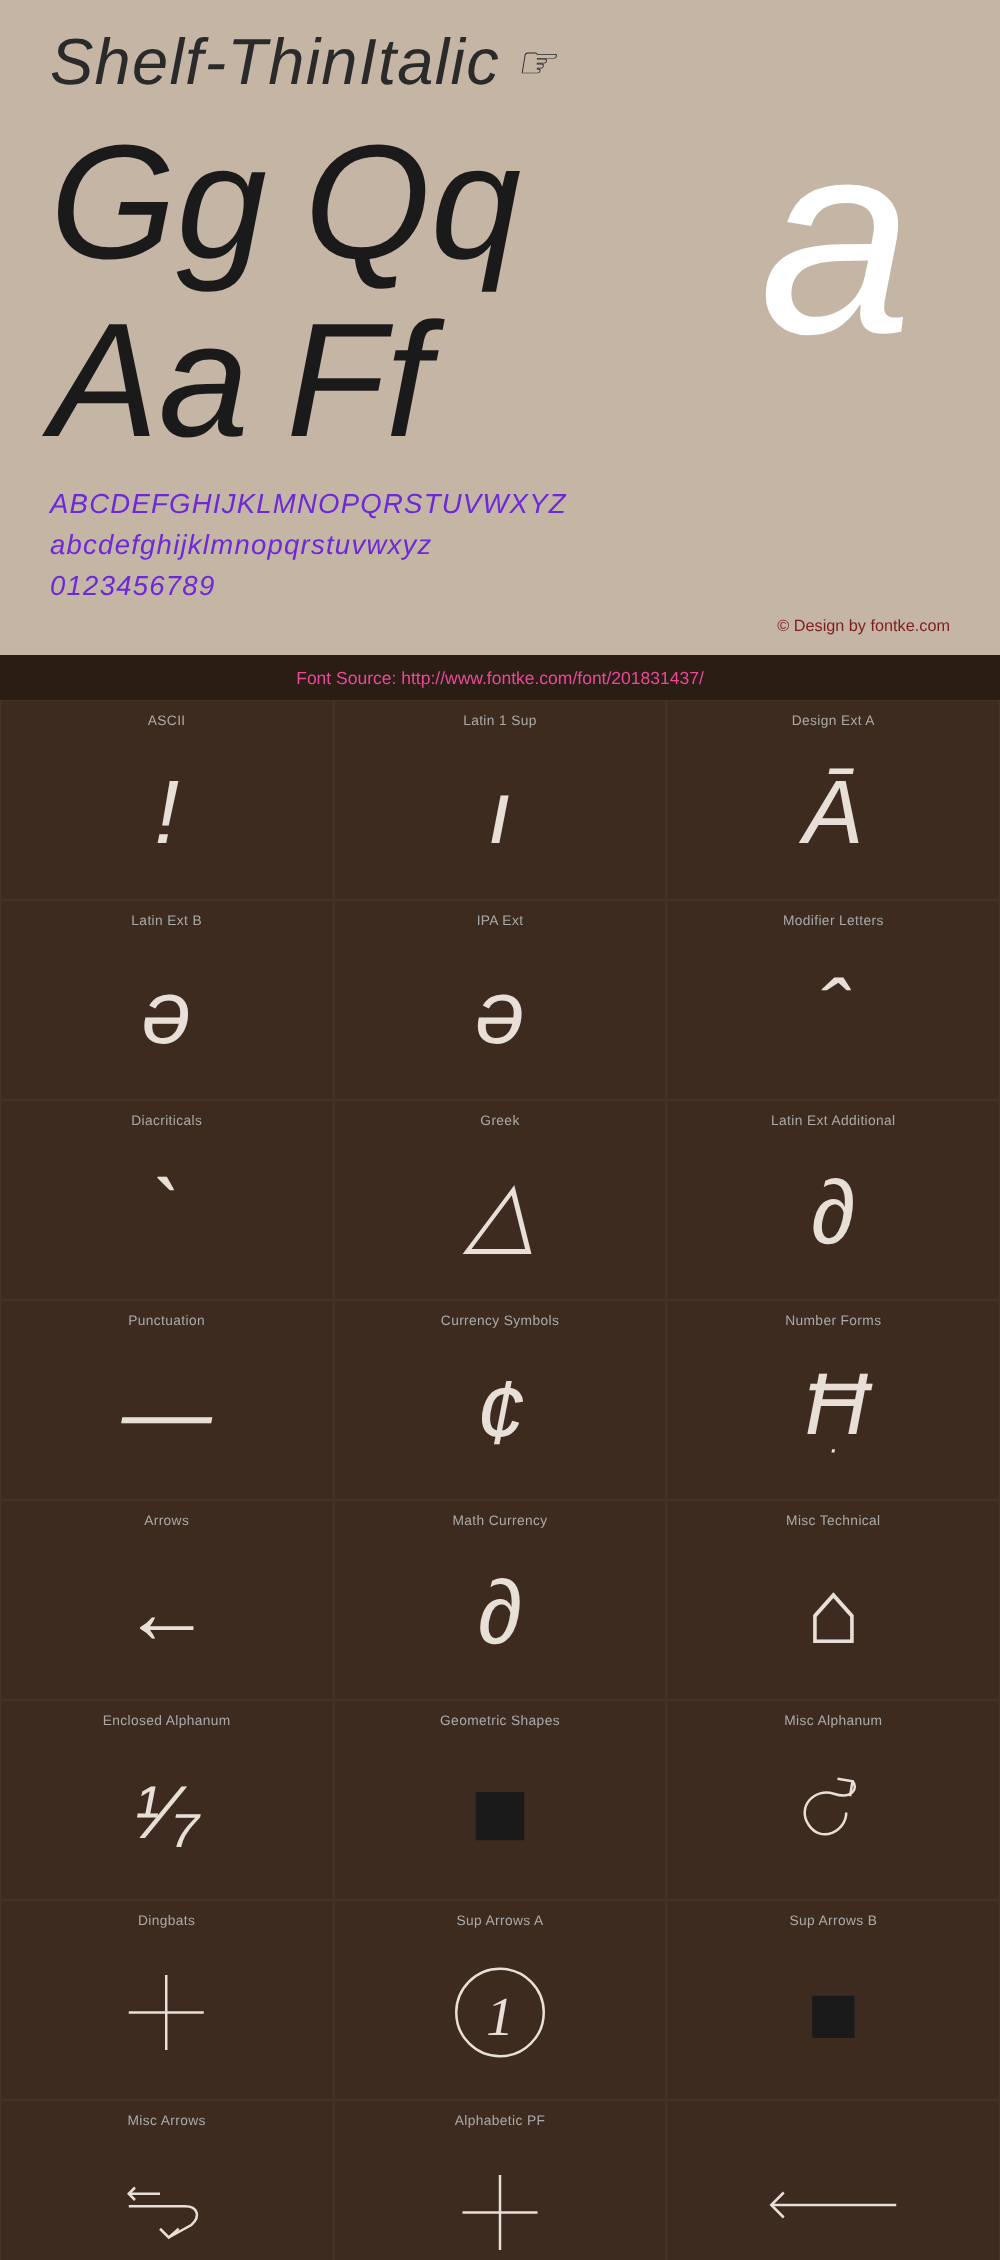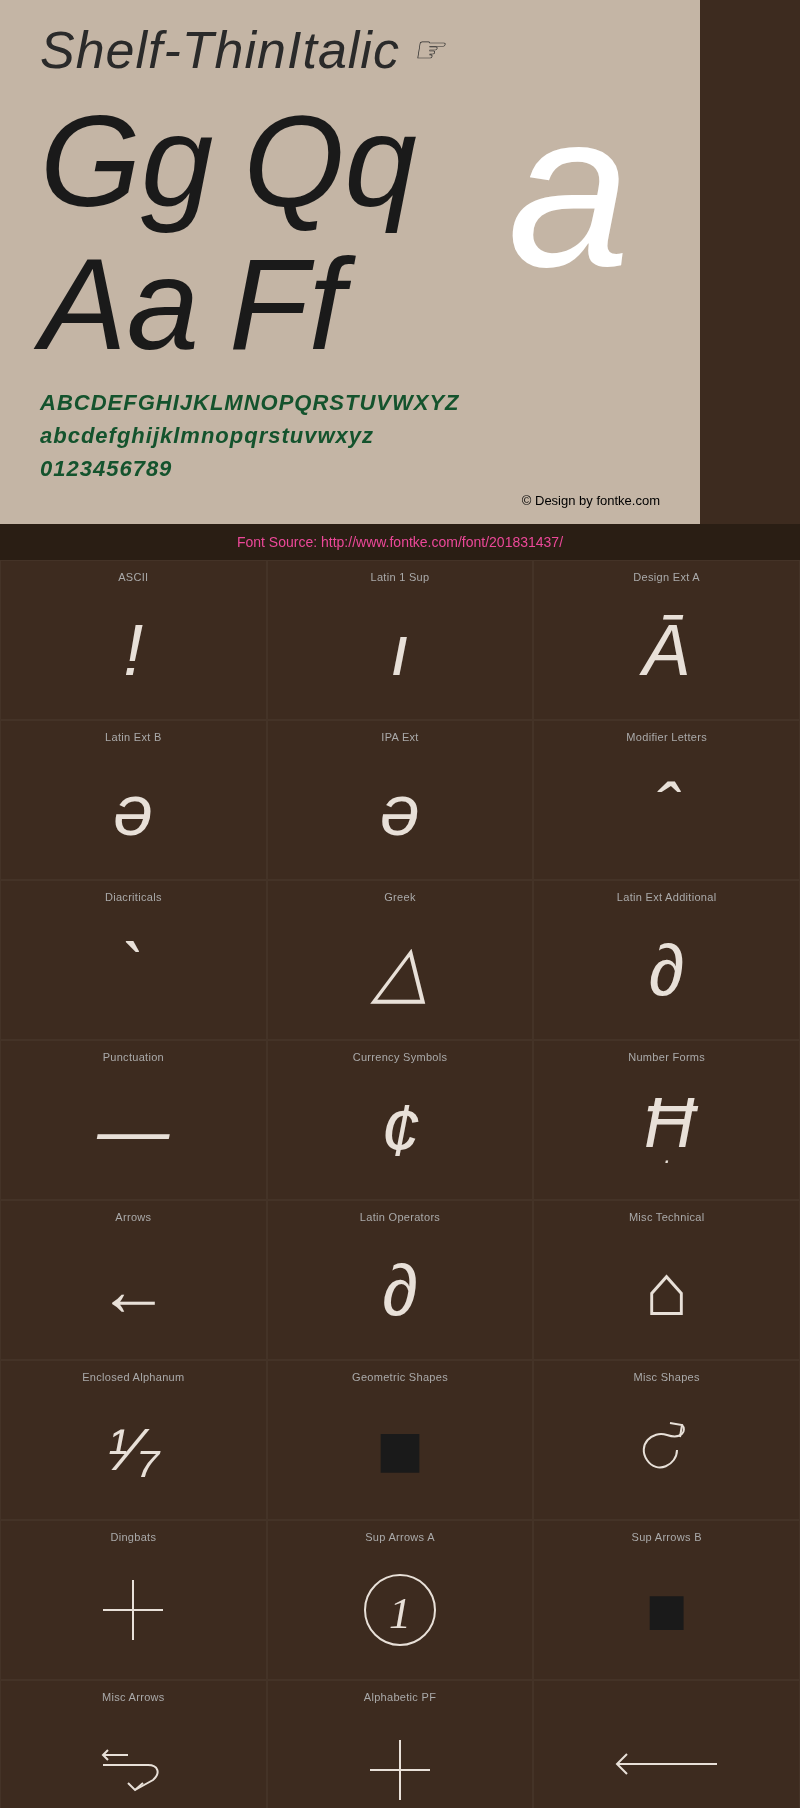--- a/index.html
+++ b/index.html
@@ -1,21 +1,21 @@
 <!DOCTYPE html>
 <html><head>
   <meta charset="utf-8">
   <style>
     * { margin: 0; padding: 0; box-sizing: border-box; }
     body { width: 800px; font-family: sans-serif; background: #3d2b1f; }
 
     
     .preview-section {
       background: #c4b5a5;
-      width: 700px;
+      width: 800px;
       padding: 20px 40px 10px 40px;
       position: relative;
     }
     .font-title {
       font-size: 52px;
       font-style: italic;
       font-weight: 300;
       color: #2a2a2a;
       letter-spacing: 1px;
       display: flex;
@@ -57,29 +57,29 @@
       position: absolute;
       right: 30px;
       top: -10px;
     }
     .alphabet-section {
       margin-top: 10px;
     }
     .alphabet-line {
       font-size: 22px;
       font-style: italic;
-      font-weight: 700;
-      color: #14532d;
+      font-weight: 400;
+      color: #6d28d9;
       letter-spacing: 1px;
       line-height: 1.5;
     }
     .design-credit {
       text-align: right;
       font-size: 13px;
-      color: #000000;
+      color: #7f1d1d;
       margin-top: 8px;
       padding-bottom: 6px;
     }
 
     
     .dark-section {
       background: #3d2b1f;
       width: 800px;
     }
     .font-source {
@@ -226,41 +226,41 @@
         <span style="font-size:24px; margin-top:-10px;">·</span>
       </div>
     </div>
 
     <div class="unicode-cell">
       <div class="unicode-label">Arrows</div>
       <div class="unicode-char">←</div>
     </div>
 
     <div class="unicode-cell">
-      <div class="unicode-label">Latin Operators</div>
+      <div class="unicode-label">Math Currency</div>
       <div class="unicode-char">∂</div>
     </div>
 
     <div class="unicode-cell">
       <div class="unicode-label">Misc Technical</div>
       <div class="unicode-char">⌂</div>
     </div>
 
     <div class="unicode-cell">
       <div class="unicode-label">Enclosed Alphanum</div>
       <div class="unicode-char medium-char">¹⁄₇</div>
     </div>
 
     <div class="unicode-cell">
       <div class="unicode-label">Geometric Shapes</div>
       <div class="unicode-char" style="color:#1a1a1a; font-size:80px;">■</div>
     </div>
 
     <div class="unicode-cell">
-      <div class="unicode-label">Misc Shapes</div>
+      <div class="unicode-label">Misc Alphanum</div>
       <div class="unicode-char">
 
         <svg width="80" height="80" viewBox="0 0 80 80" fill="none" xmlns="http://www.w3.org/2000/svg">
           <path d="M50 40 C50 55 30 65 20 50 C10 35 25 20 40 25 C55 30 60 20 55 15" stroke="#e8e0d8" stroke-width="2" fill="none"></path>
           <polyline points="43,13 55,15 53,27" stroke="#e8e0d8" stroke-width="2" fill="none"></polyline>
         </svg>
       </div>
     </div>
 
     <div class="unicode-cell">

